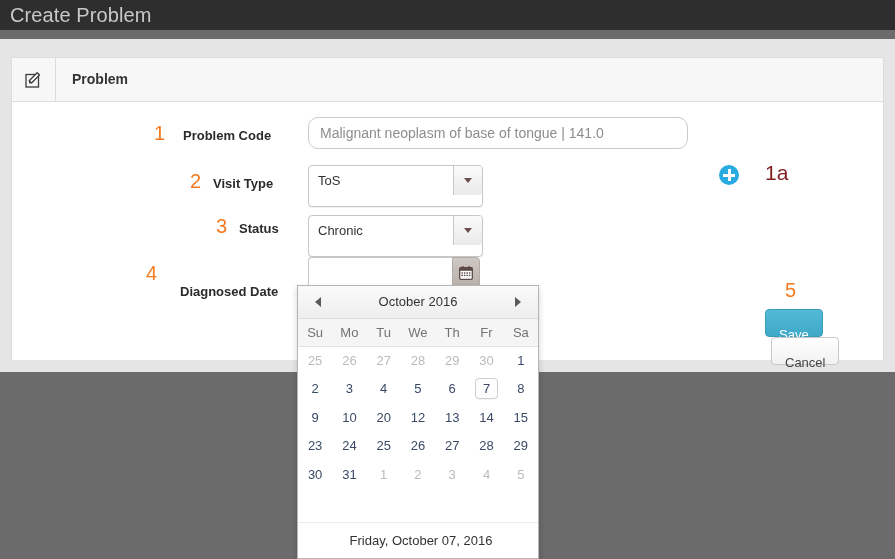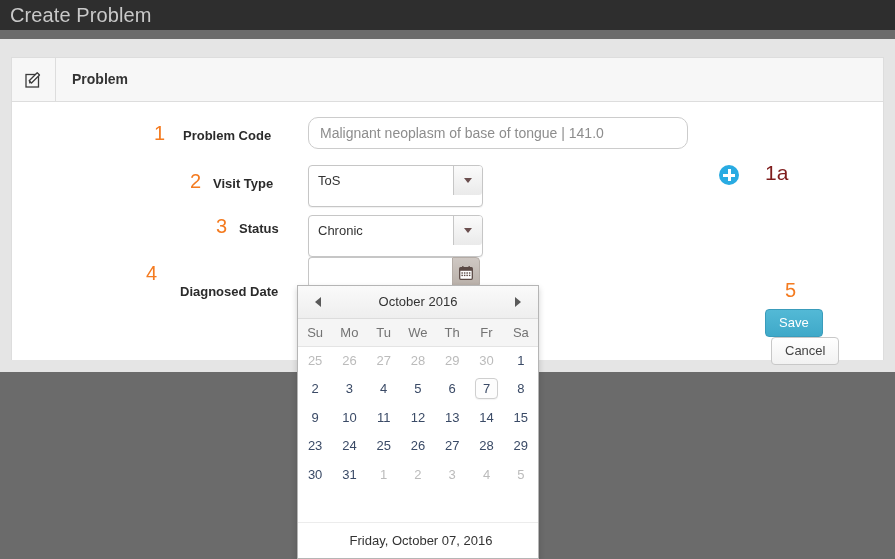--- a/index.html
+++ b/index.html
@@ -170,21 +170,21 @@
   }
 
   
   .num5 { position: absolute; left: 785px; top: 279px; font-size:20px; color:#f47b20; }
   .btnrow { position: absolute; left: 765px; top: 309px; }
   .btn {
     display:inline-block;
     height: 28px; line-height: 26px;
     font-size: 13px;
     border-radius: 4px;
-    padding: 0 13px;
+    padding: 12px 13px;
     cursor: pointer;
     font-family: "Liberation Sans", sans-serif;
     vertical-align: top;
   }
   .btn-save {
     background: linear-gradient(#53b9d6,#3fa9c9);
     border: 1px solid #3a9cbb;
     color: #fff;
   }
   .btn-cancel {
@@ -390,21 +390,21 @@
           <td><span>3</span></td>
           <td><span>4</span></td>
           <td><span>5</span></td>
           <td><span>6</span></td>
           <td class=" today"><span>7</span></td>
           <td><span>8</span></td>
         </tr>
         <tr>
           <td><span>9</span></td>
           <td><span>10</span></td>
-          <td><span>11</span></td>
+          <td><span>20</span></td>
           <td><span>12</span></td>
           <td><span>13</span></td>
           <td><span>14</span></td>
           <td><span>15</span></td>
         </tr>
         <tr>
           <td><span>23</span></td>
           <td><span>24</span></td>
           <td><span>25</span></td>
           <td><span>26</span></td>

